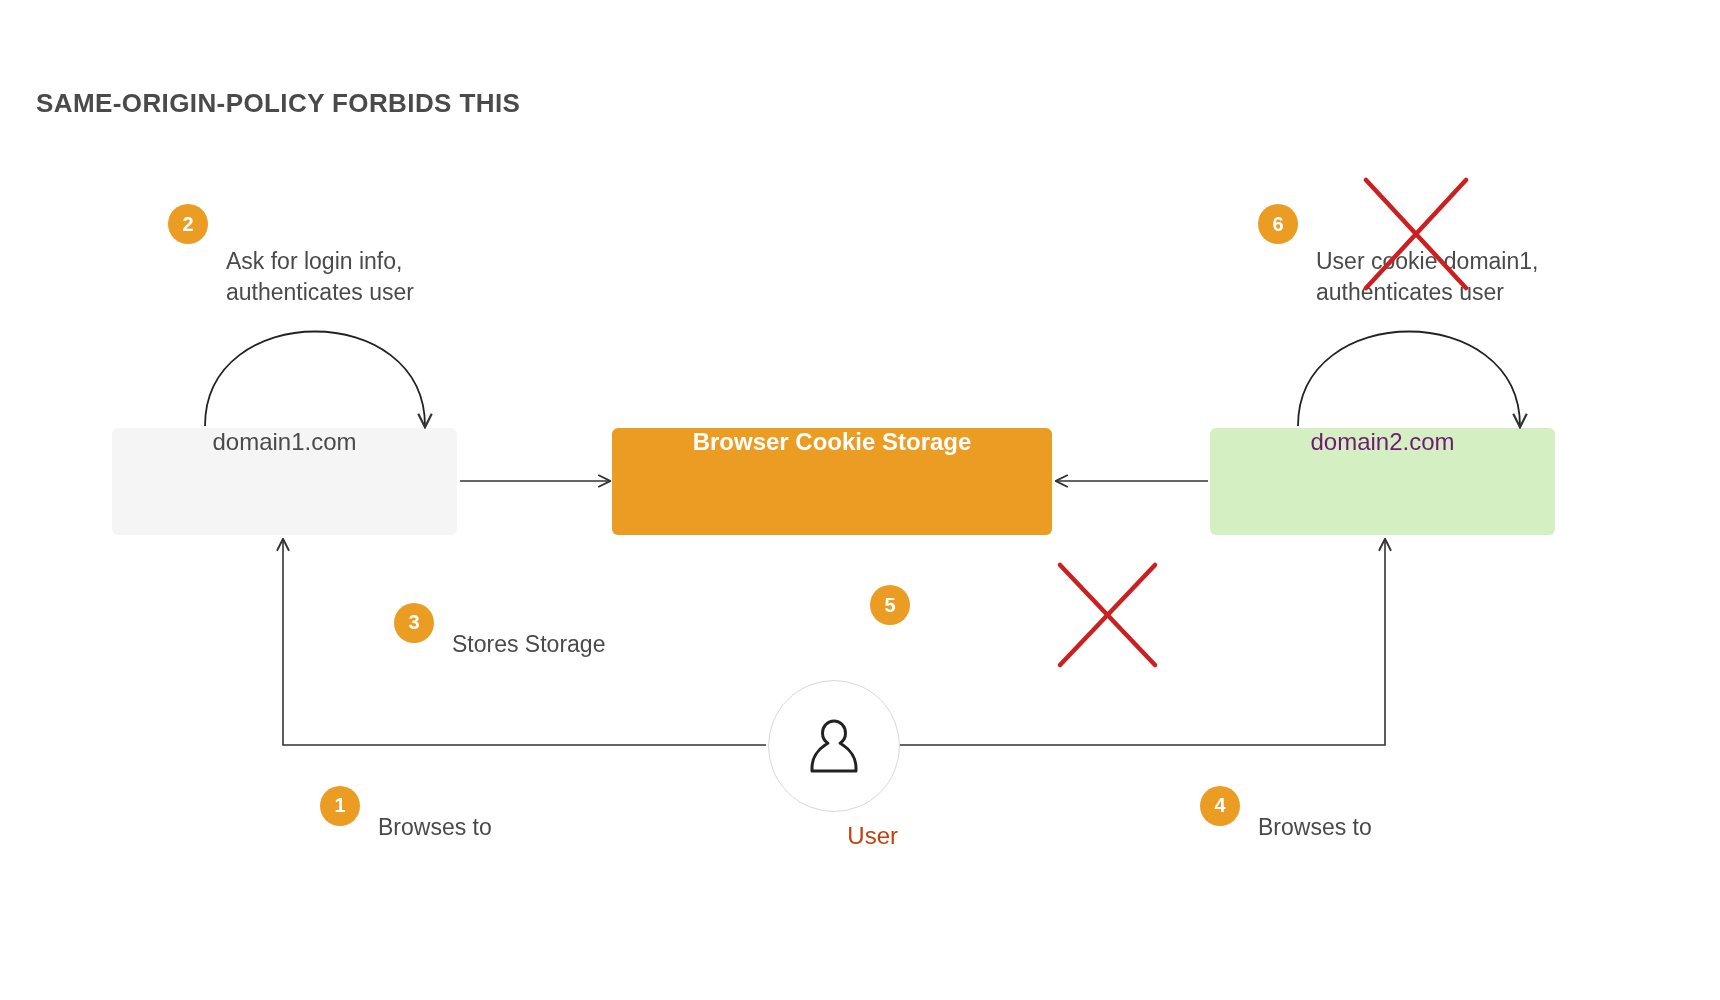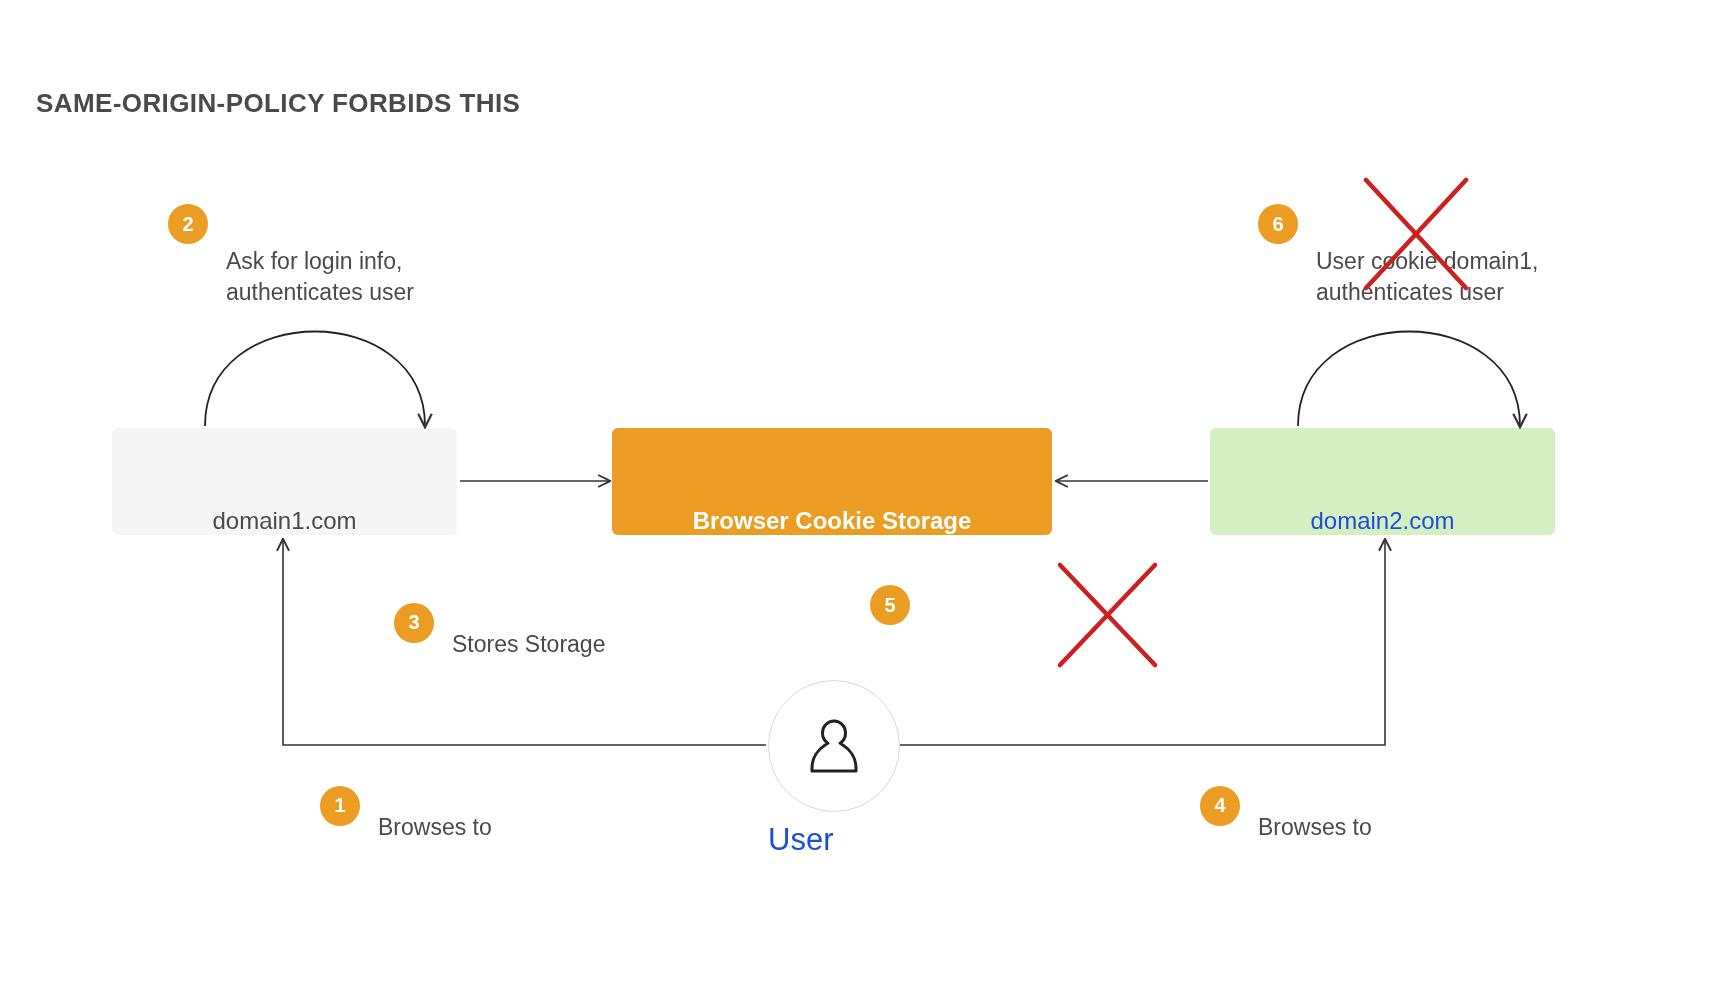--- a/index.html
+++ b/index.html
@@ -25,37 +25,37 @@
     font-size: 26px;
     font-weight: 700;
     letter-spacing: 0.4px;
     color: #4a4a4a;
     padding-left: 36px;
   }
   .box {
     position: absolute;
     border-radius: 6px;
     display: flex;
-    align-items: flex-end;
+    align-items: flex-start;
     justify-content: center;
     font-size: 24px;
   }
   .box-grey {
     background: #f5f5f5;
     color: #4a4a4a;
     font-weight: 400;
   }
   .box-orange {
     background: #eb9d23;
     color: #ffffff;
     font-weight: 700;
   }
   .box-green {
     background: #d4efc2;
-    color: #1d4ed8;
+    color: #701a75;
     font-weight: 400;
   }
   .step {
     position: absolute;
     display: flex;
     align-items: center;
     gap: 18px;
   }
   .step.align-top { align-items: flex-start; }
   .step.align-top .badge { margin-top: 2px; }
@@ -85,23 +85,23 @@
     height: 130px;
     border: 1px solid #d8d8d8;
     border-radius: 50%;
     display: flex;
     align-items: center;
     justify-content: center;
     background: #ffffff;
   }
   .user-label {
     position: absolute;
-    font-size: 31px;
-    color: #1d4ed8;
-    text-align: left;
+    font-size: 24px;
+    color: #c2410c;
+    text-align: right;
   }
   svg.connectors {
     position: absolute;
     top: 0;
     left: 0;
     width: 1720px;
     height: 1000px;
     pointer-events: none;
   }
 </style>

